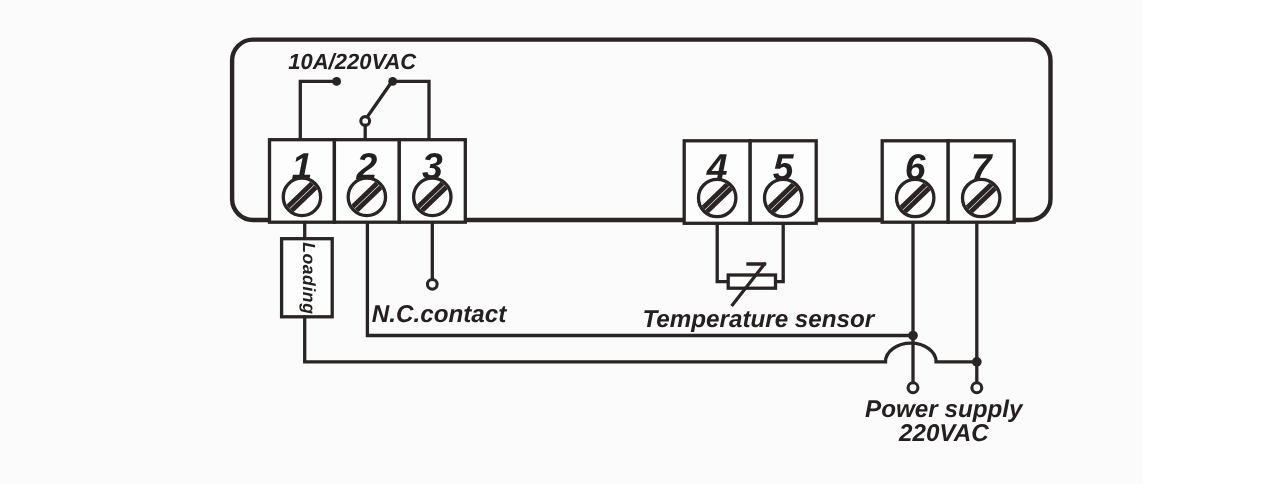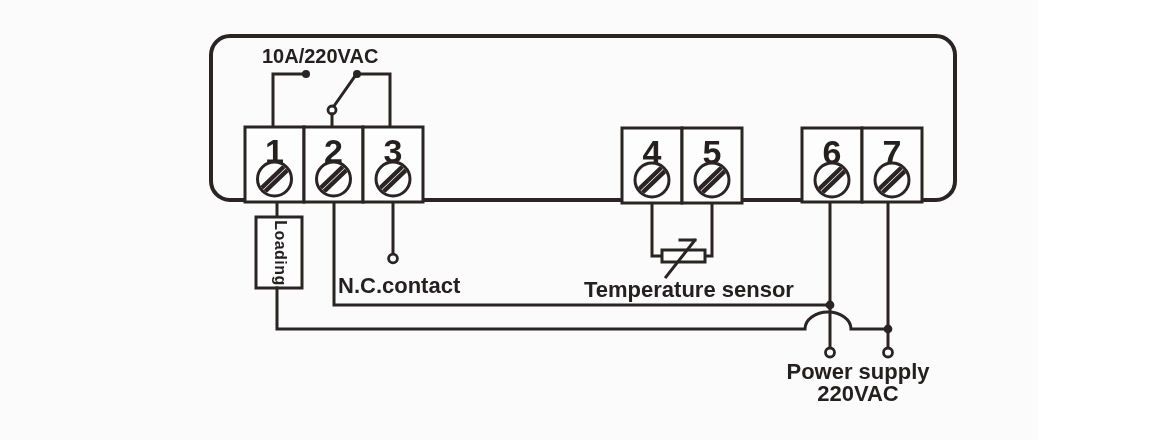--- a/index.html
+++ b/index.html
@@ -1,20 +1,21 @@
 <!DOCTYPE html>
 <html style="--line: #2a2424; --ink: #252020; --bg: #fbfbfb;"><head>
 <meta charset="utf-8">
 <style>
   :root { --line:#2a2424; --ink:#252020; --bg:#fbfbfb; --fill:#fdfdfd; }
   html,body { margin:0; padding:0; }
   .stage {
     width:1038px; height:440px; background:var(--bg);
     position:relative; overflow:hidden;
     font-family:"Liberation Sans", sans-serif;
+    font-style:italic;
   }
   svg { display:block; }
   .ln  { fill:none; stroke:var(--line); stroke-width:3; stroke-linecap:square; stroke-linejoin:miter; }
   .sw4 { stroke-width:4.4; }
   .dev { fill:none; stroke:var(--line); stroke-width:4; }
   .box { fill:var(--fill); stroke:var(--line); stroke-width:3; }
   .dot { fill:var(--line); stroke:none; }
   .oc  { fill:var(--fill); stroke:var(--line); stroke-width:2.8; }
   .txt { fill:var(--ink); font-weight:bold; font-family:"Liberation Sans",sans-serif; }
   .t20 { font-size:20px; }

